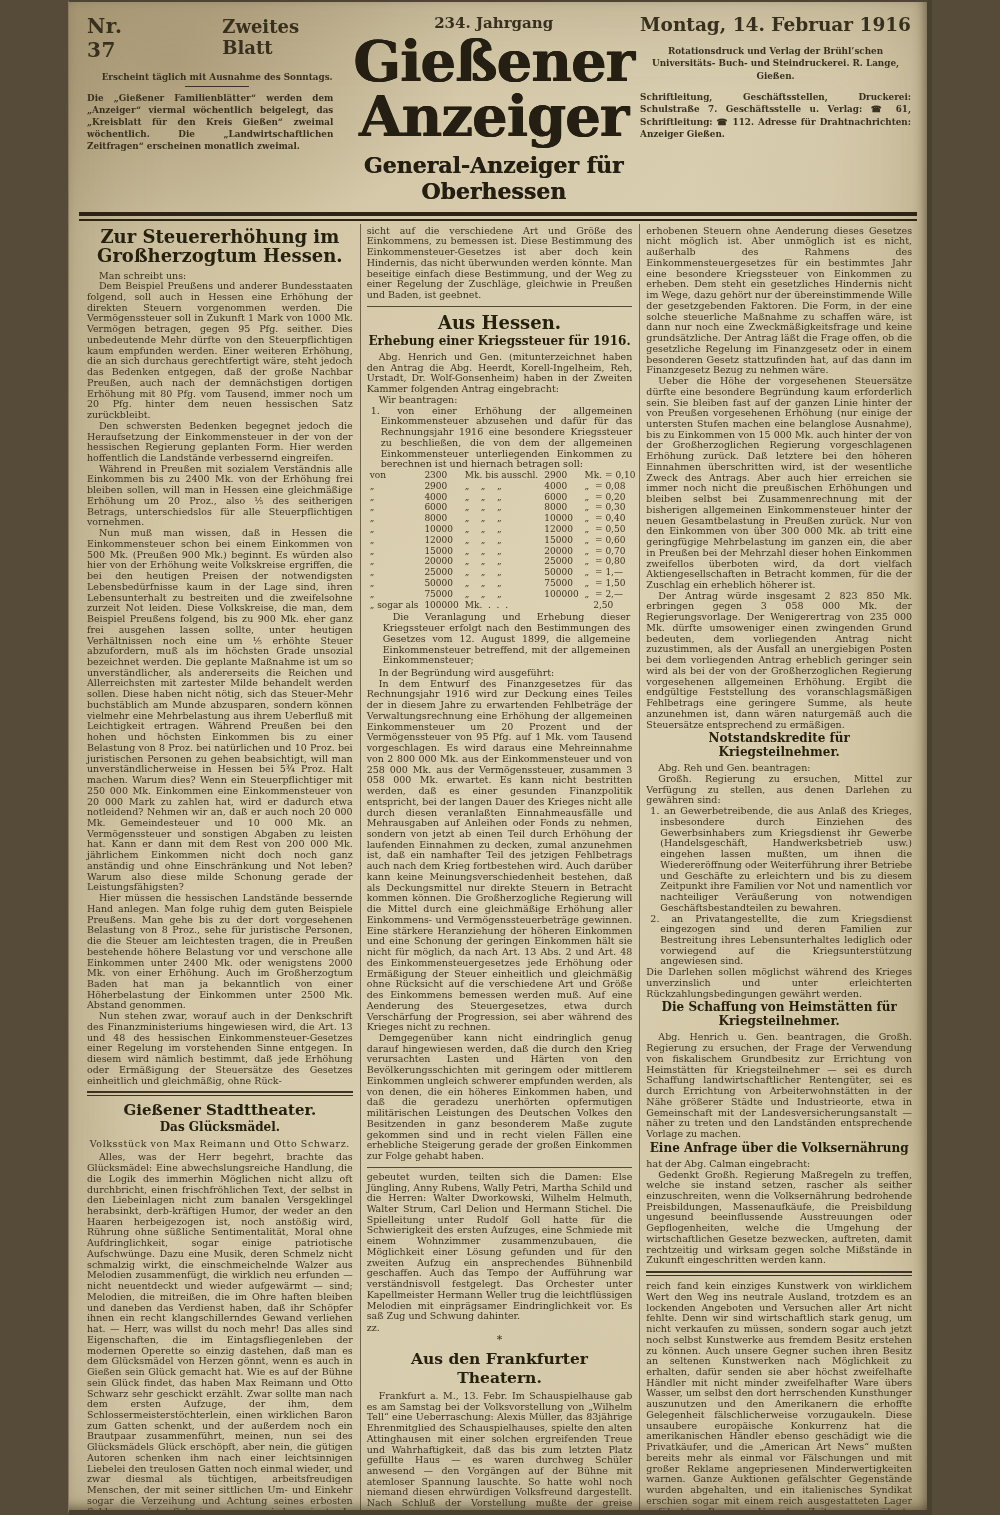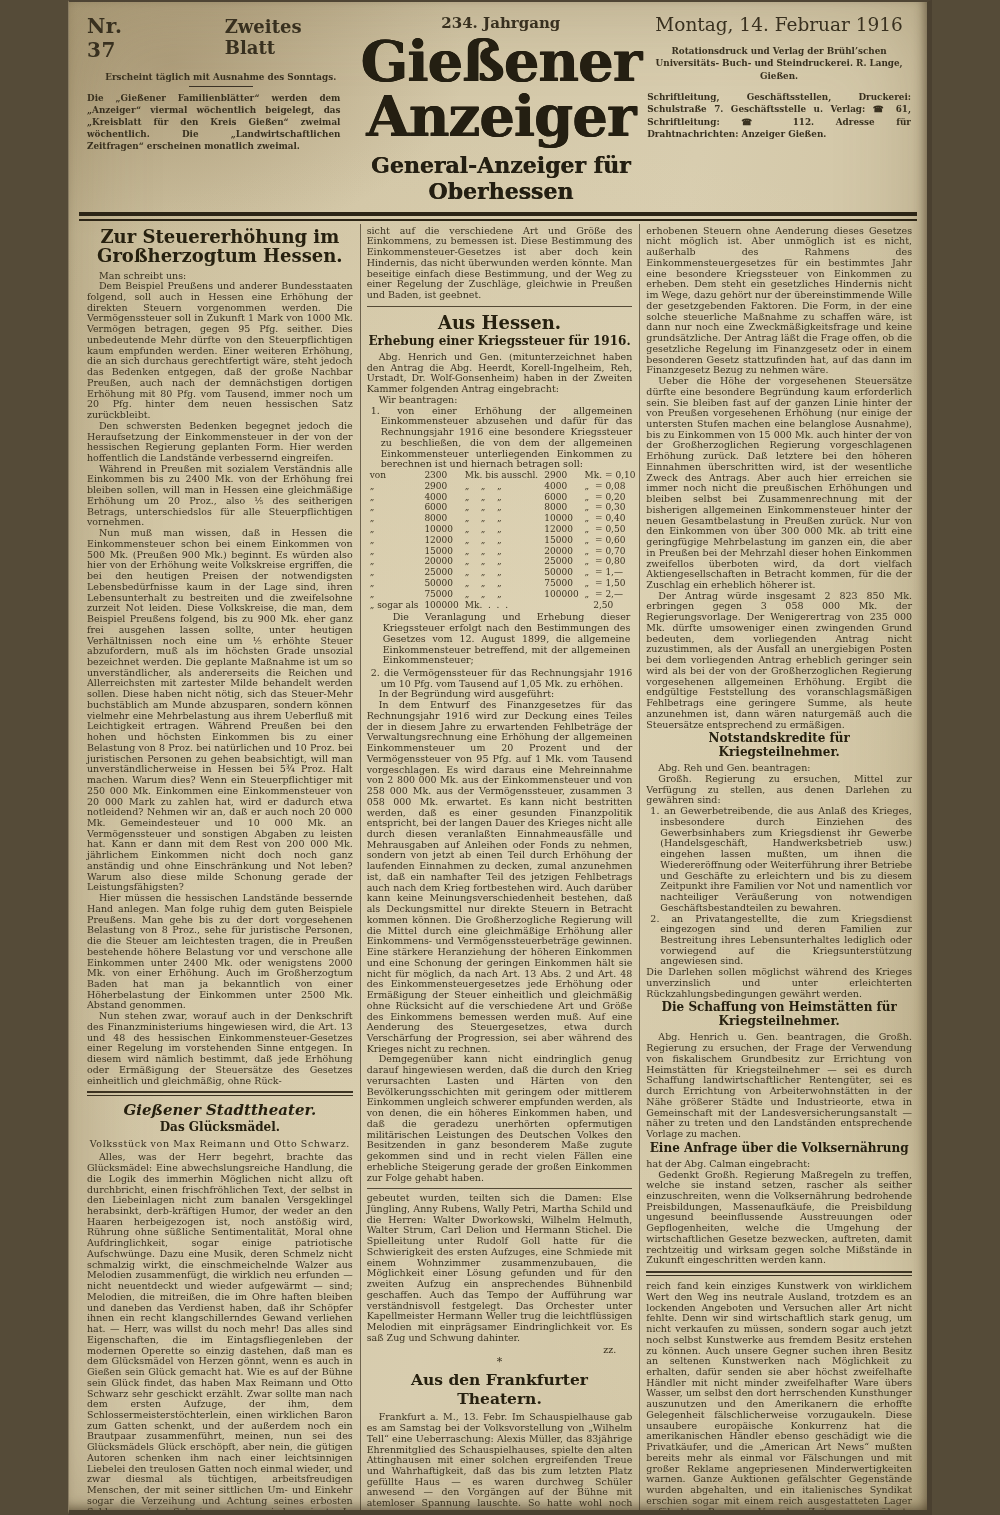--- a/index.html
+++ b/index.html
@@ -24,40 +24,40 @@
   .mh-top-row{display:flex;align-items:baseline;}
   .issue{font-size:20px;font-weight:bold;letter-spacing:.5px;}
   .blatt{font-size:18px;font-weight:bold;margin-left:68px;}
   .mh-note1{font-size:8.8px;font-weight:bold;margin-top:10px;text-align:center;}
   .mini-rule{width:64px;border-top:1px solid #3a3226;margin:4px auto 6px;}
   .mh-note2{font-size:8.8px;text-align:justify;line-height:1.35;padding-right:14px;font-weight:bold;}
   .volume{font-size:15px;font-weight:bold;margin-bottom:2px;}
   .title{font-size:56px;font-weight:bold;line-height:.98;letter-spacing:-1px;color:#241f12;
          text-shadow:.5px 0 #241f12, -.3px 0 #241f12;}
   .subtitle{font-size:22px;font-weight:bold;margin-top:8px;color:#241f12;text-shadow:.4px 0 #241f12;}
-  .date{font-size:18.5px;font-weight:normal;margin-bottom:10px;white-space:nowrap;}
+  .date{font-size:18.5px;font-weight:bold;margin-bottom:10px;white-space:nowrap;}
   .mh-pub{font-size:8.8px;font-weight:bold;line-height:1.4;margin-bottom:9px;}
   .mh-contact{font-size:8.8px;font-weight:bold;line-height:1.4;text-align:justify;}
   .head-rule{margin:4px 10px 0;border-top:4px solid #2c2516;border-bottom:2px solid #2c2516;height:3px;}
   
   .columns{display:flex;align-items:stretch;padding:3px 8px 0 12px;height:1342px;}
   .col{flex:1;padding:2px 7px 0 6px;overflow:hidden;}
   .col + .col{border-left:1px solid rgba(52,42,26,.65);}
   
   .b{margin:0;font-size:9.5px;line-height:1.13;text-align:justify;text-indent:12px;color:#39311f;}
   .noind{text-indent:0;}
   .li{margin:0;font-size:9.5px;line-height:1.13;text-align:justify;padding-left:14px;text-indent:-10px;}
   .sub{margin:2px;font-size:9.5px;line-height:1.13;text-align:justify;padding-left:14px;text-indent:10px;}
   .h-main{font-size:18px;font-weight:bold;text-align:center;margin:2px 0 5px;line-height:1.05;color:#26200f;}
   .h-sec{font-size:18px;font-weight:bold;text-align:center;margin:5px 0 1px;color:#26200f;}
   .h-sub{font-size:12px;font-weight:bold;text-align:center;margin:1px 0 4px;color:#26200f;}
-  .h-med{font-size:15px;font-weight:bold;text-align:center;margin:4px 0 1px;color:#26200f;font-style:italic;}
+  .h-med{font-size:15px;font-weight:bold;text-align:center;margin:4px 0 1px;color:#26200f;}
   .h-art{font-size:15.5px;font-weight:bold;text-align:center;margin:4px 0 4px;color:#26200f;}
   .byline{font-size:9.5px;text-align:center;margin:0 0 3px;letter-spacing:.6px;}
-  .sig{font-size:9.5px;text-align:right;padding-right:16px;margin:0;}
+  .sig{font-size:9.5px;text-align:left;padding-right:16px;margin:0;}
   .star{text-align:center;font-size:11px;line-height:.8;margin:3px 0;}
   .rule1{border-top:1px solid rgba(50,40,24,.8);margin:5px 0 4px;}
   .rule2{border-top:2px solid rgba(44,36,20,.9);border-bottom:1px solid rgba(44,36,20,.9);height:2px;margin:5px 0 5px;}
   
   table.tax{width:100%;border-collapse:collapse;font-size:9px;line-height:1.2;color:#39311f;}
   table.tax td{padding:0 3px;white-space:pre;}
   td.n{}
 </style>
 </head>
 <body>
@@ -216,21 +216,20 @@
               <td>„ sogar als</td>
               <td class="n">100000</td>
               <td>Mk.  .  .  .</td>
               <td class="n"></td>
               <td>   2,50</td>
               <td>„   „   „   „</td>
             </tr>
         </tbody>
       </table>
       <p class="sub">Die Veranlagung und Erhebung dieser Kriegssteuer erfolgt nach den Bestimmungen des Gesetzes vom 12. August 1899, die allgemeine Einkommensteuer betreffend, mit der allgemeinen Einkommensteuer;</p>
-      <p class="li">2. die Vermögenssteuer für das Rechnungsjahr 1916 um 10 Pfg. vom Tausend auf 1,05 Mk. zu erhöhen.</p>
       <p class="b">In der Begründung wird ausgeführt:</p>
       <p class="b">In dem Entwurf des Finanzgesetzes für das Rechnungsjahr 1916 wird zur Deckung eines Teiles der in diesem Jahre zu erwartenden Fehlbeträge der Verwaltungsrechnung eine Erhöhung der allgemeinen Einkommensteuer um 20 Prozent und der Vermögenssteuer von 95 Pfg. auf 1 Mk. vom Tausend vorgeschlagen. Es wird daraus eine Mehreinnahme von 2 800 000 Mk. aus der Einkommensteuer und von 258 000 Mk. aus der Vermögenssteuer, zusammen 3 058 000 Mk. erwartet. Es kann nicht bestritten werden, daß es einer gesunden Finanzpolitik entspricht, bei der langen Dauer des Krieges nicht alle durch diesen veranlaßten Einnahmeausfälle und Mehrausgaben auf Anleihen oder Fonds zu nehmen, sondern von jetzt ab einen Teil durch Erhöhung der laufenden Einnahmen zu decken, zumal anzunehmen ist, daß ein namhafter Teil des jetzigen Fehlbetrags auch nach dem Krieg fortbestehen wird. Auch darüber kann keine Meinungsverschiedenheit bestehen, daß als Deckungsmittel nur direkte Steuern in Betracht kommen können. Die Großherzogliche Regierung will die Mittel durch eine gleichmäßige Erhöhung aller Einkommens- und Vermögenssteuerbeträge gewinnen. Eine stärkere Heranziehung der höheren Einkommen und eine Schonung der geringen Einkommen hält sie nicht für möglich, da nach Art. 13 Abs. 2 und Art. 48 des Einkommensteuergesetzes jede Erhöhung oder Ermäßigung der Steuer einheitlich und gleichmäßig ohne Rücksicht auf die verschiedene Art und Größe des Einkommens bemessen werden muß. Auf eine Aenderung des Steuergesetzes, etwa durch Verschärfung der Progression, sei aber während des Krieges nicht zu rechnen.</p>
       <p class="b">Demgegenüber kann nicht eindringlich genug darauf hingewiesen werden, daß die durch den Krieg verursachten Lasten und Härten von den Bevölkerungsschichten mit geringem oder mittlerem Einkommen ungleich schwerer empfunden werden, als von denen, die ein höheres Einkommen haben, und daß die geradezu unerhörten opfermutigen militärischen Leistungen des Deutschen Volkes den Besitzenden in ganz besonderem Maße zugute gekommen sind und in recht vielen Fällen eine erhebliche Steigerung gerade der großen Einkommen zur Folge gehabt haben.</p>
       <div class="rule1"></div>
       <p class="b noind">gebeutet wurden, teilten sich die Damen: Else Jüngling, Anny Rubens, Wally Petri, Martha Schild und die Herren: Walter Dworkowski, Wilhelm Helmuth, Walter Strum, Carl Delion und Hermann Stichel. Die Spielleitung unter Rudolf Goll hatte für die Schwierigkeit des ersten Aufzuges, eine Schmiede mit einem Wohnzimmer zusammenzubauen, die Möglichkeit einer Lösung gefunden und für den zweiten Aufzug ein ansprechendes Bühnenbild geschaffen. Auch das Tempo der Aufführung war verständnisvoll festgelegt. Das Orchester unter Kapellmeister Hermann Weller trug die leichtflüssigen Melodien mit einprägsamer Eindringlichkeit vor. Es saß Zug und Schwung dahinter.</p>
       <p class="sig">zz.</p>
       <div class="star">*</div>
       <h2 class="h-art">Aus den Frankfurter Theatern.</h2>
       <p class="b">Frankfurt a. M., 13. Febr. Im Schauspielhause gab es am Samstag bei der Volksvorstellung von „Wilhelm Tell“ eine Ueberraschung: Alexis Müller, das 83jährige Ehrenmitglied des Schauspielhauses, spielte den alten Attinghausen mit einer solchen ergreifenden Treue und Wahrhaftigkeit, daß das bis zum letzten Platz gefüllte Haus — es waren durchweg Schüler anwesend — den Vorgängen auf der Bühne mit atemloser Spannung lauschte. So hatte wohl noch niemand diesen ehrwürdigen Volksfreund dargestellt. Nach Schluß der Vorstellung mußte der greise Bühnenveteran unzähligemale den Dank der begeisterten Zuhörer entgegennehmen. — Das „Neue Theater“ bot gestern als Neuheit das preisgekrönte Lustspiel des ungarischen Dichters Gabriel Dregely „Der Gatte des Fräuleins“. In witziger, oft geistreicher Weise variiert das unterhaltsame Stück das beliebte Bühnen- und Lustspielthema: „Wie man Männer fängt“, ein alter Wein in neuen Schläuchen. Die vielen originellen Einfälle wurden herzlich belacht und schufen im Hause eine überaus behagliche Stimmung. Wesentlich zum guten Erfolg, der wie in Berlin auch hier dem Stück viele volle Häuser bringen wird, trugen Direktor Hellmers lebendige Spielleitung und die fließende Darstellung der Künstler bei.</p>
 

